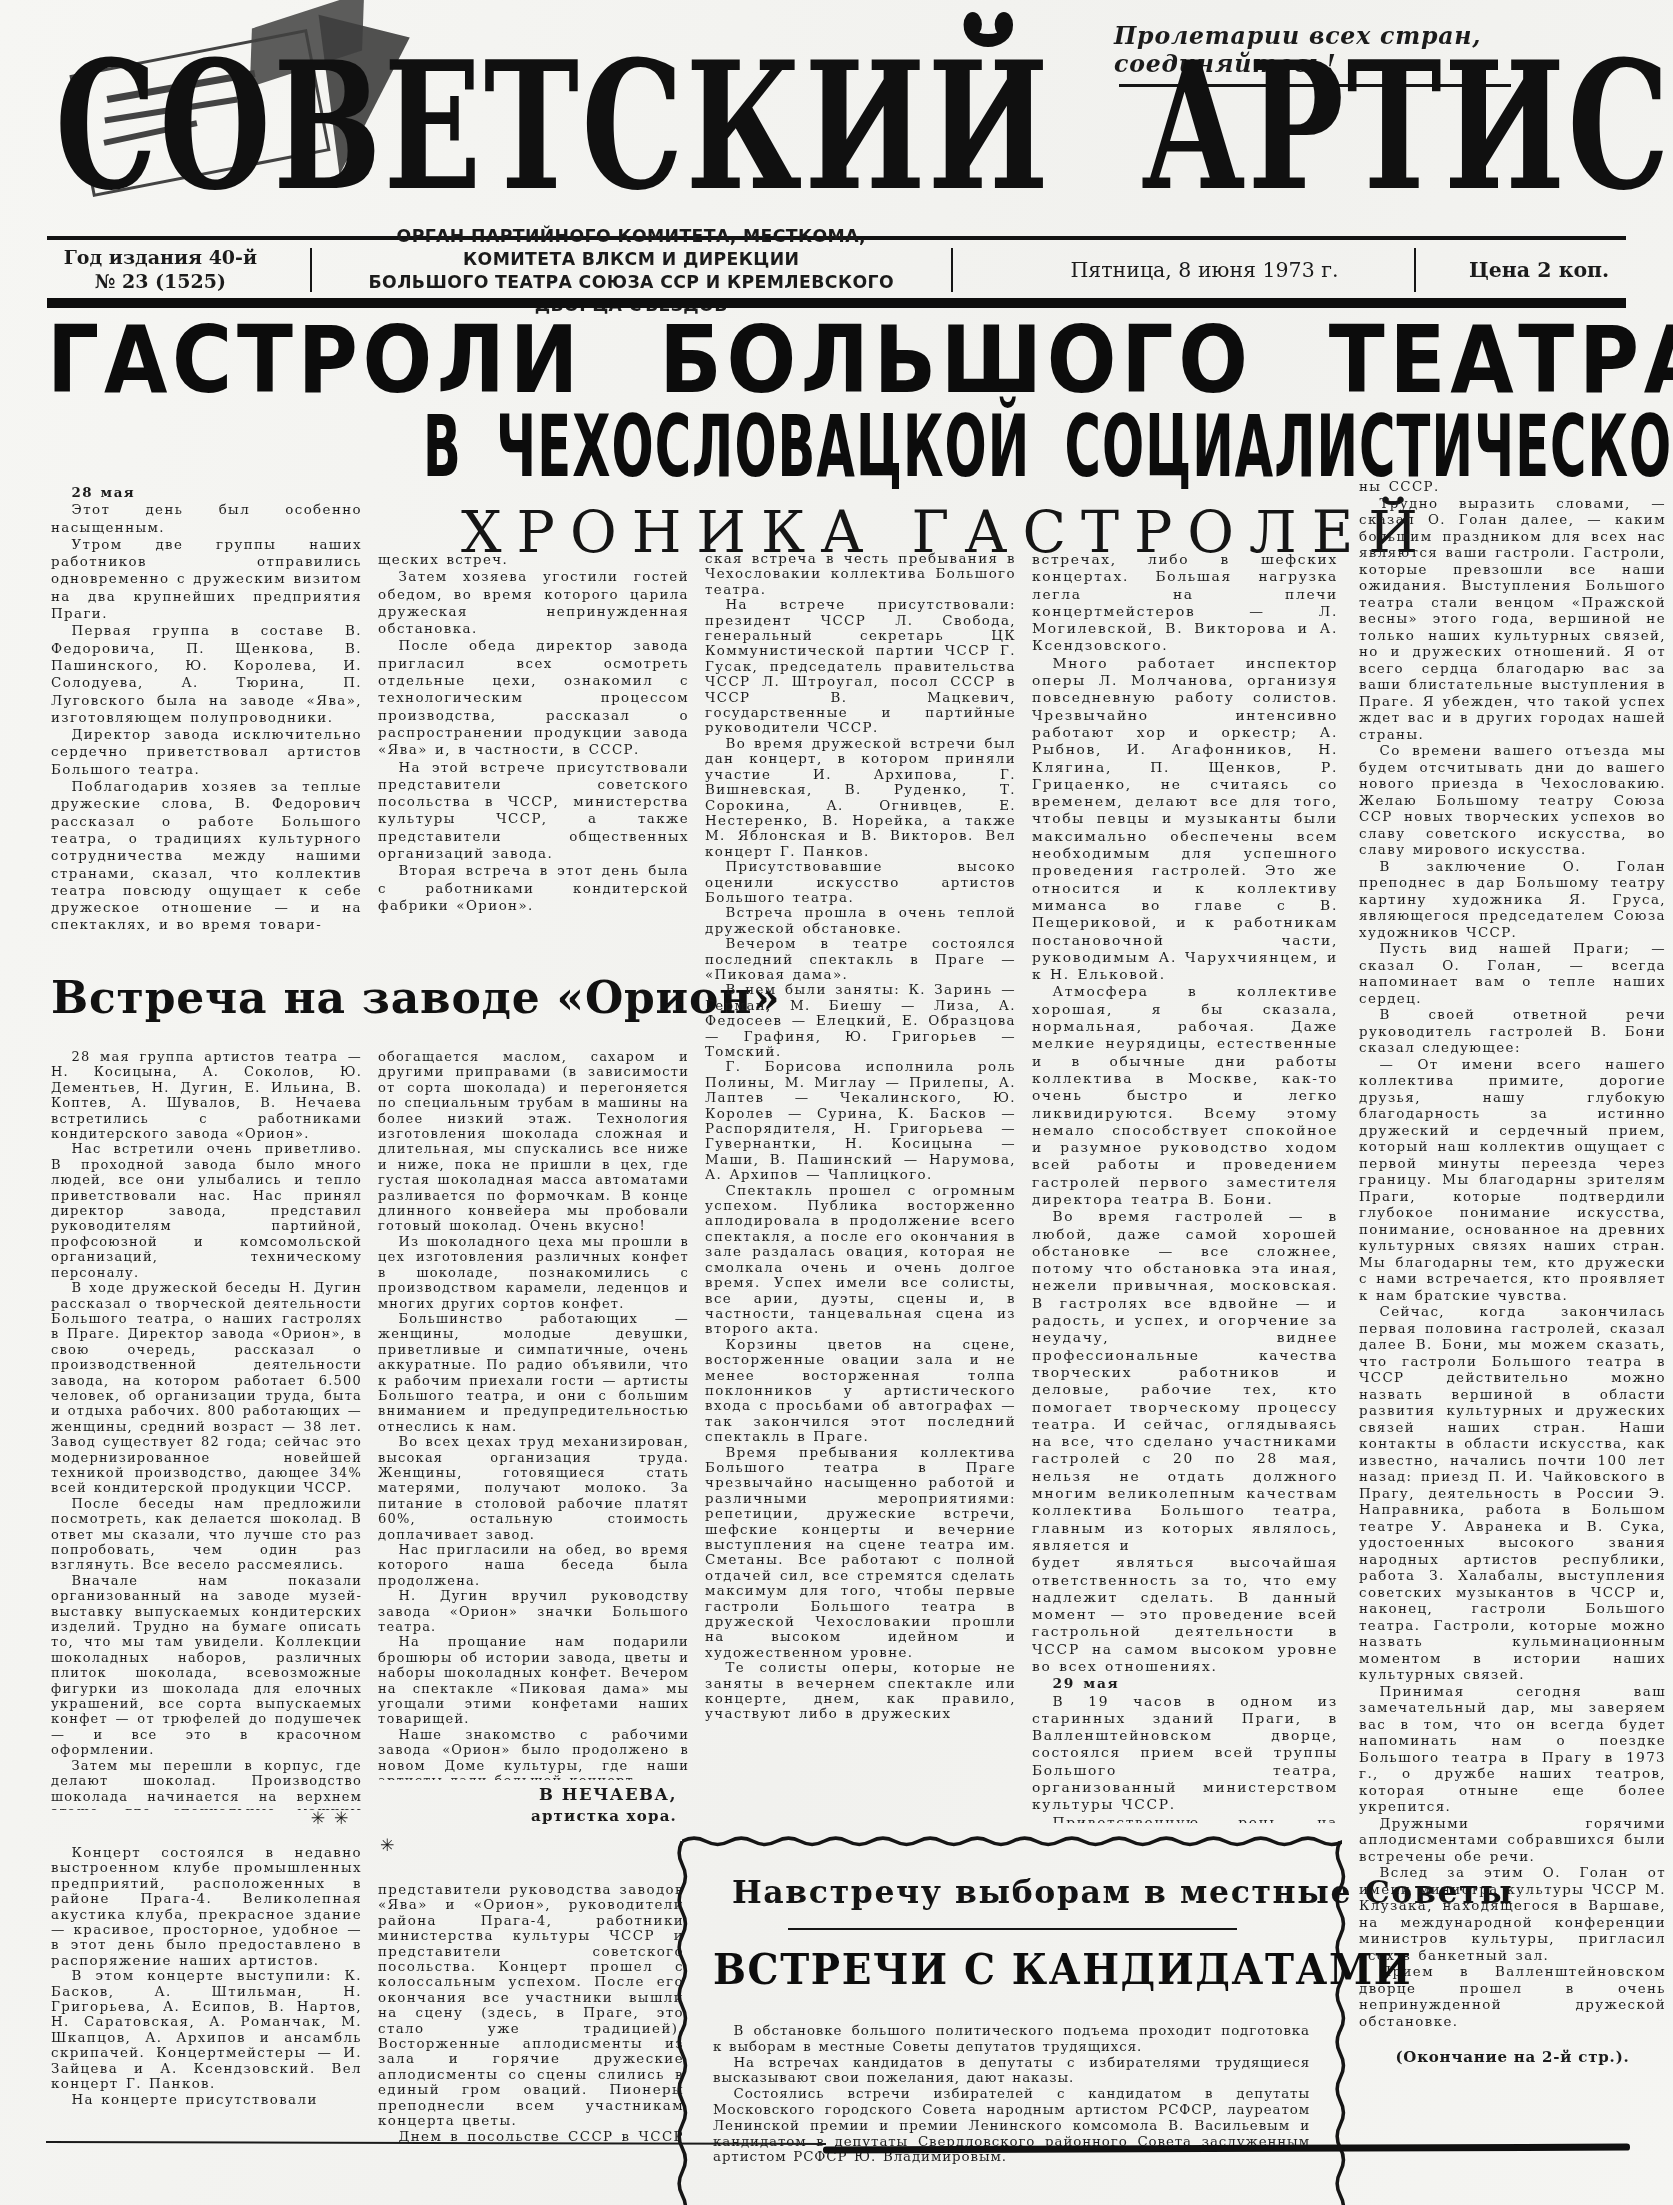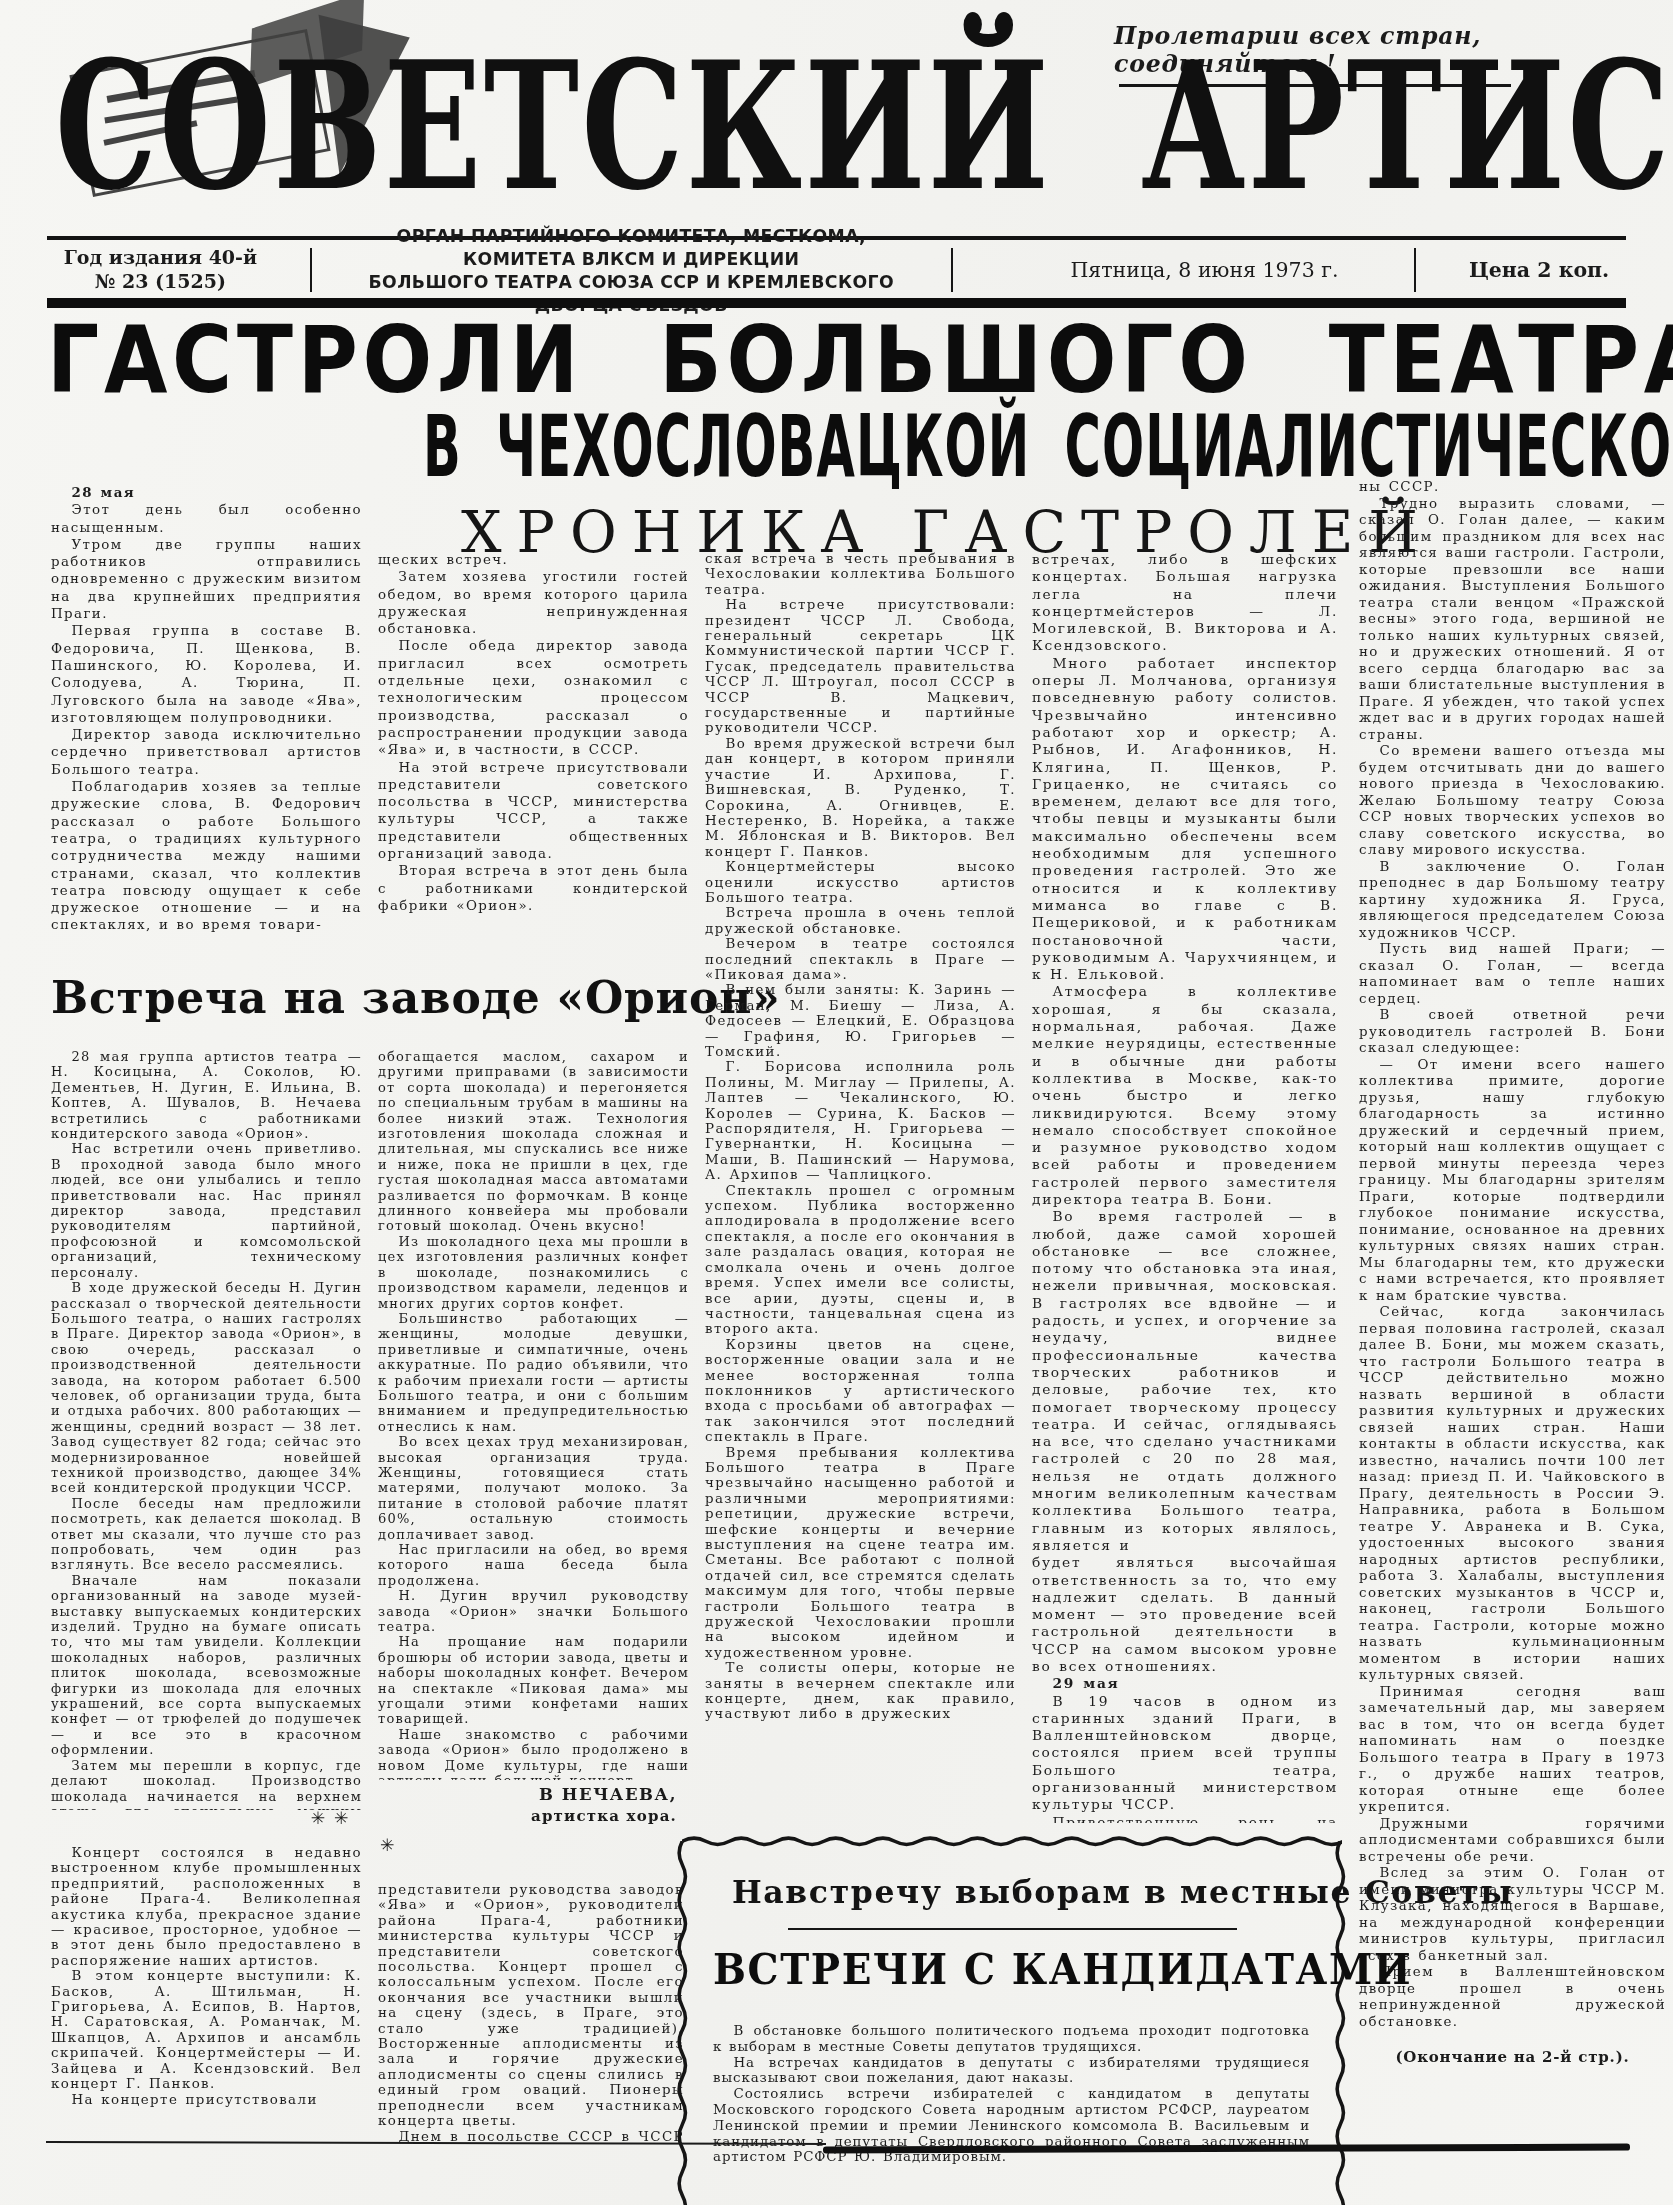--- a/index.html
+++ b/index.html
@@ -191,21 +191,21 @@
     </div>
   <div class="col c2concert">
       <p class="no-indent">представители руководства заводов «Ява» и «Орион», руководители района Прага-4, работники министерства культуры ЧССР и представители советского посольства. Концерт прошел с колоссальным успехом. После его окончания все участники вышли на сцену (здесь, в Праге, это стало уже традицией). Восторженные аплодисменты из зала и горячие дружеские аплодисменты со сцены слились в единый гром оваций. Пионеры преподнесли всем участникам концерта цветы.</p>
       <p>Днем в посольстве СССР в ЧССР была организована друже-</p>
     </div>
 
   <div class="col c3">
       <p class="no-indent">ская встреча в честь пребывания в Чехословакии коллектива Большого театра.</p>
       <p>На встрече присутствовали: президент ЧССР Л. Свобода, генеральный секретарь ЦК Коммунистической партии ЧССР Г. Гусак, председатель правительства ЧССР Л. Штроугал, посол СССР в ЧССР В. Мацкевич, государственные и партийные руководители ЧССР.</p>
       <p>Во время дружеской встречи был дан концерт, в котором приняли участие И. Архипова, Г. Вишневская, В. Руденко, Т. Сорокина, А. Огнивцев, Е. Нестеренко, В. Норейка, а также М. Яблонская и В. Викторов. Вел концерт Г. Панков.</p>
-      <p>Концертмейстеры высоко оценили искусство артистов Большого театра.</p>
+      <p>Присутствовавшие высоко оценили искусство артистов Большого театра.</p>
       <p>Встреча прошла в очень теплой дружеской обстановке.</p>
       <p>Вечером в театре состоялся последний спектакль в Праге — «Пиковая дама».</p>
       <p>В нем были заняты: К. Заринь — Герман, М. Биешу — Лиза, А. Федосеев — Елецкий, Е. Образцова — Графиня, Ю. Григорьев — Томский.</p>
       <p>Г. Борисова исполнила роль Полины, М. Миглау — Прилепы, А. Лаптев — Чекалинского, Ю. Королев — Сурина, К. Басков — Распорядителя, Н. Григорьева — Гувернантки, Н. Косицына — Маши, В. Пашинский — Нарумова, А. Архипов — Чаплицкого.</p>
       <p>Спектакль прошел с огромным успехом. Публика восторженно аплодировала в продолжение всего спектакля, а после его окончания в зале раздалась овация, которая не смолкала очень и очень долгое время. Успех имели все солисты, все арии, дуэты, сцены и, в частности, танцевальная сцена из второго акта.</p>
       <p>Корзины цветов на сцене, восторженные овации зала и не менее восторженная толпа поклонников у артистического входа с просьбами об автографах — так закончился этот последний спектакль в Праге.</p>
       <p>Время пребывания коллектива Большого театра в Праге чрезвычайно насыщенно работой и различными мероприятиями: репетиции, дружеские встречи, шефские концерты и вечерние выступления на сцене театра им. Сметаны. Все работают с полной отдачей сил, все стремятся сделать максимум для того, чтобы первые гастроли Большого театра в дружеской Чехословакии прошли на высоком идейном и художественном уровне.</p>
       <p>Те солисты оперы, которые не заняты в вечернем спектакле или концерте, днем, как правило, участвуют либо в дружеских</p>
     </div>
   <div class="col c4">

